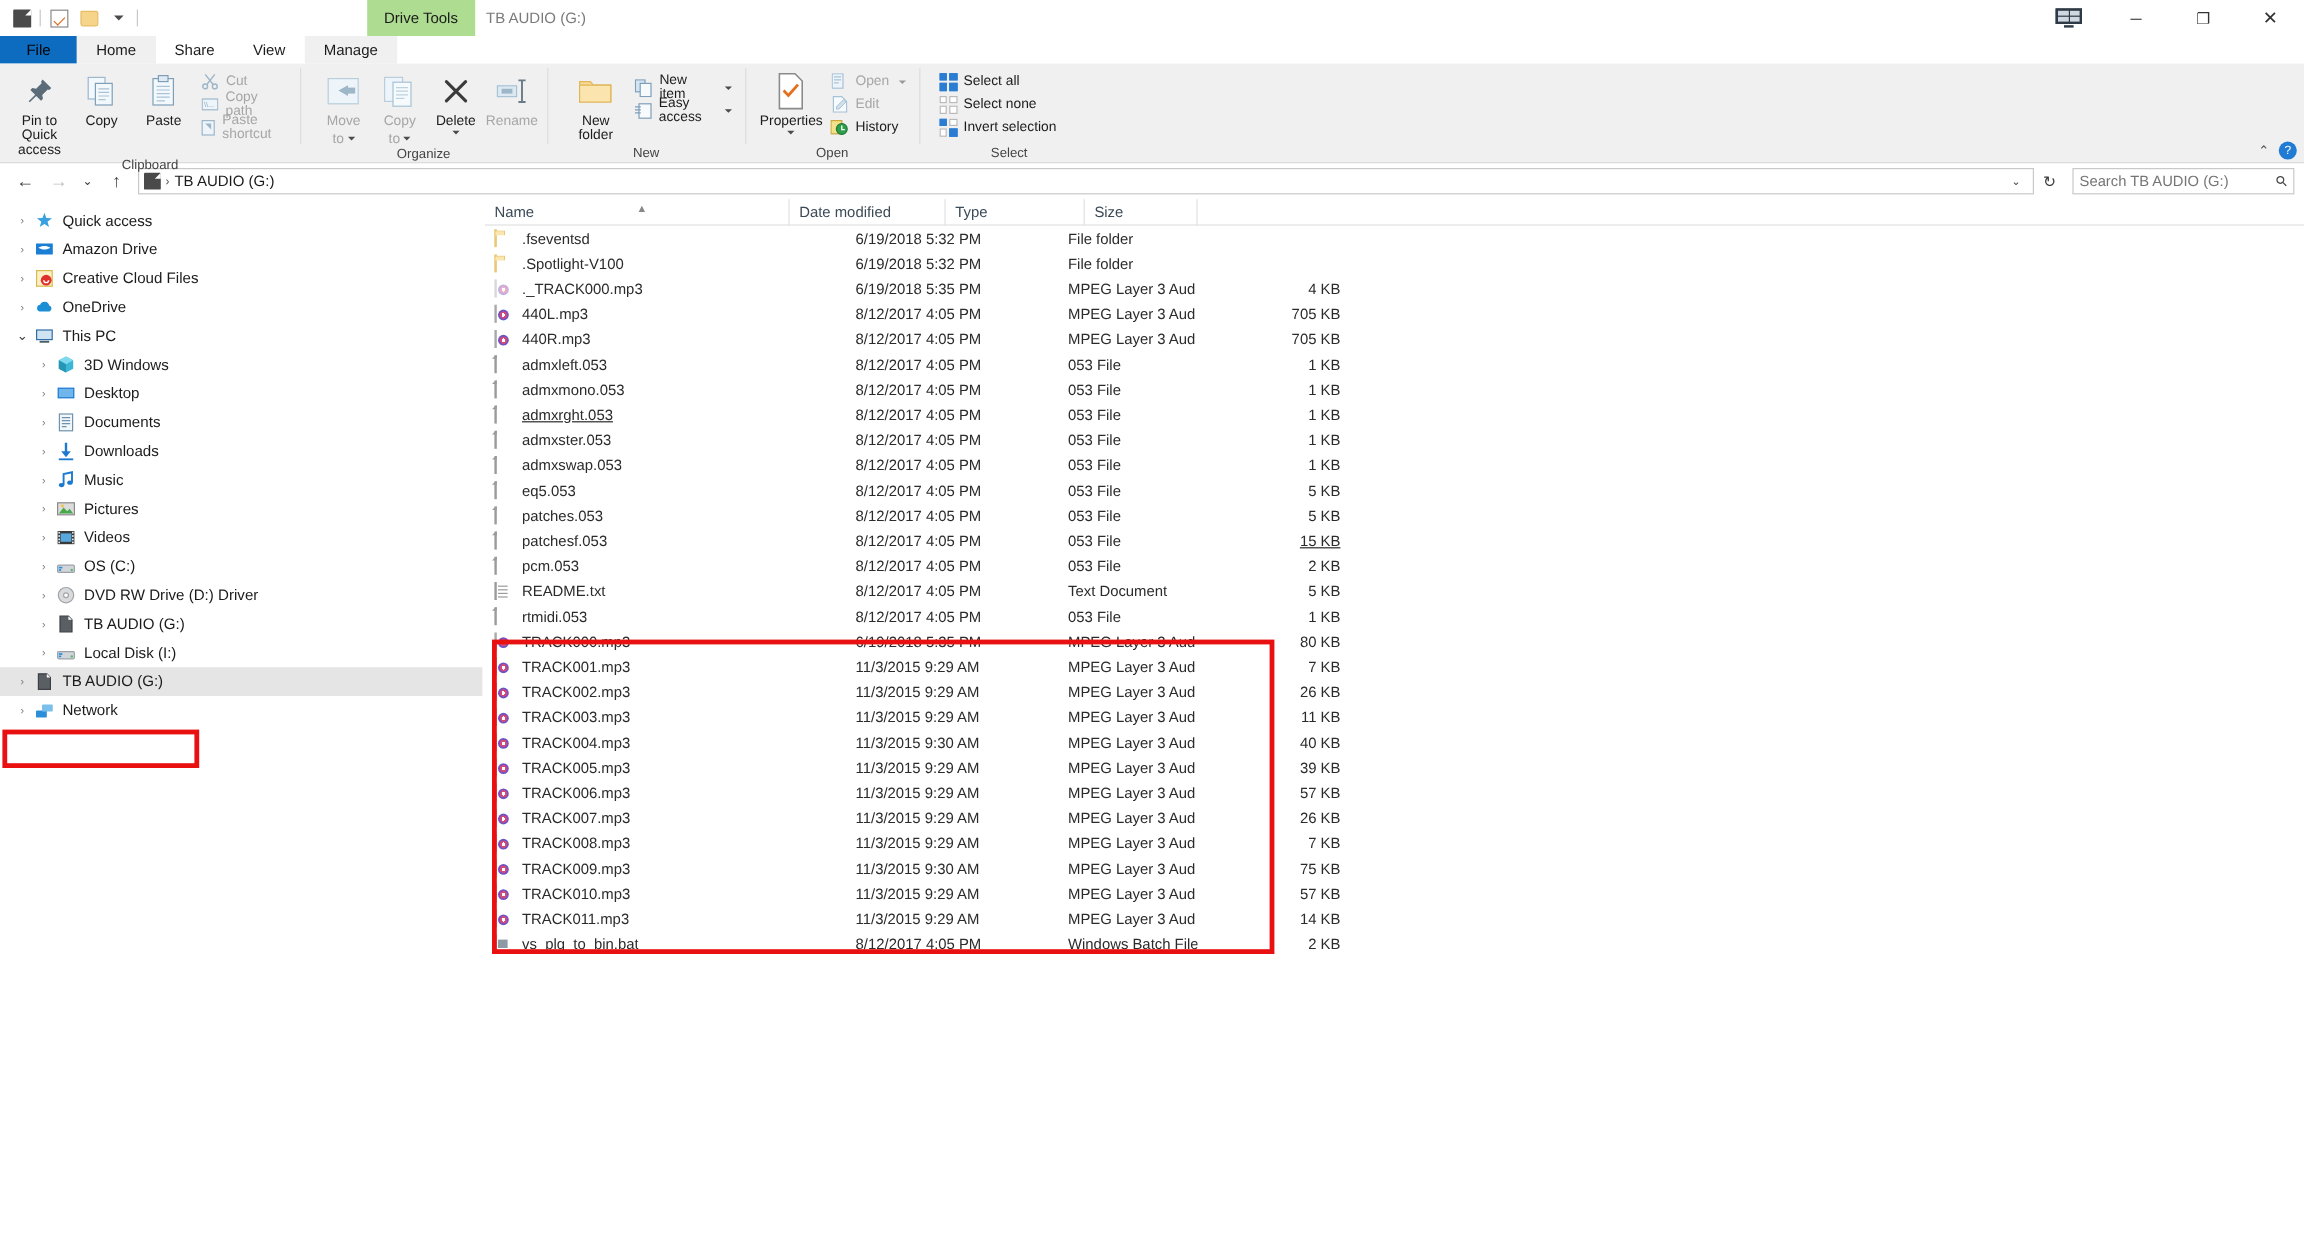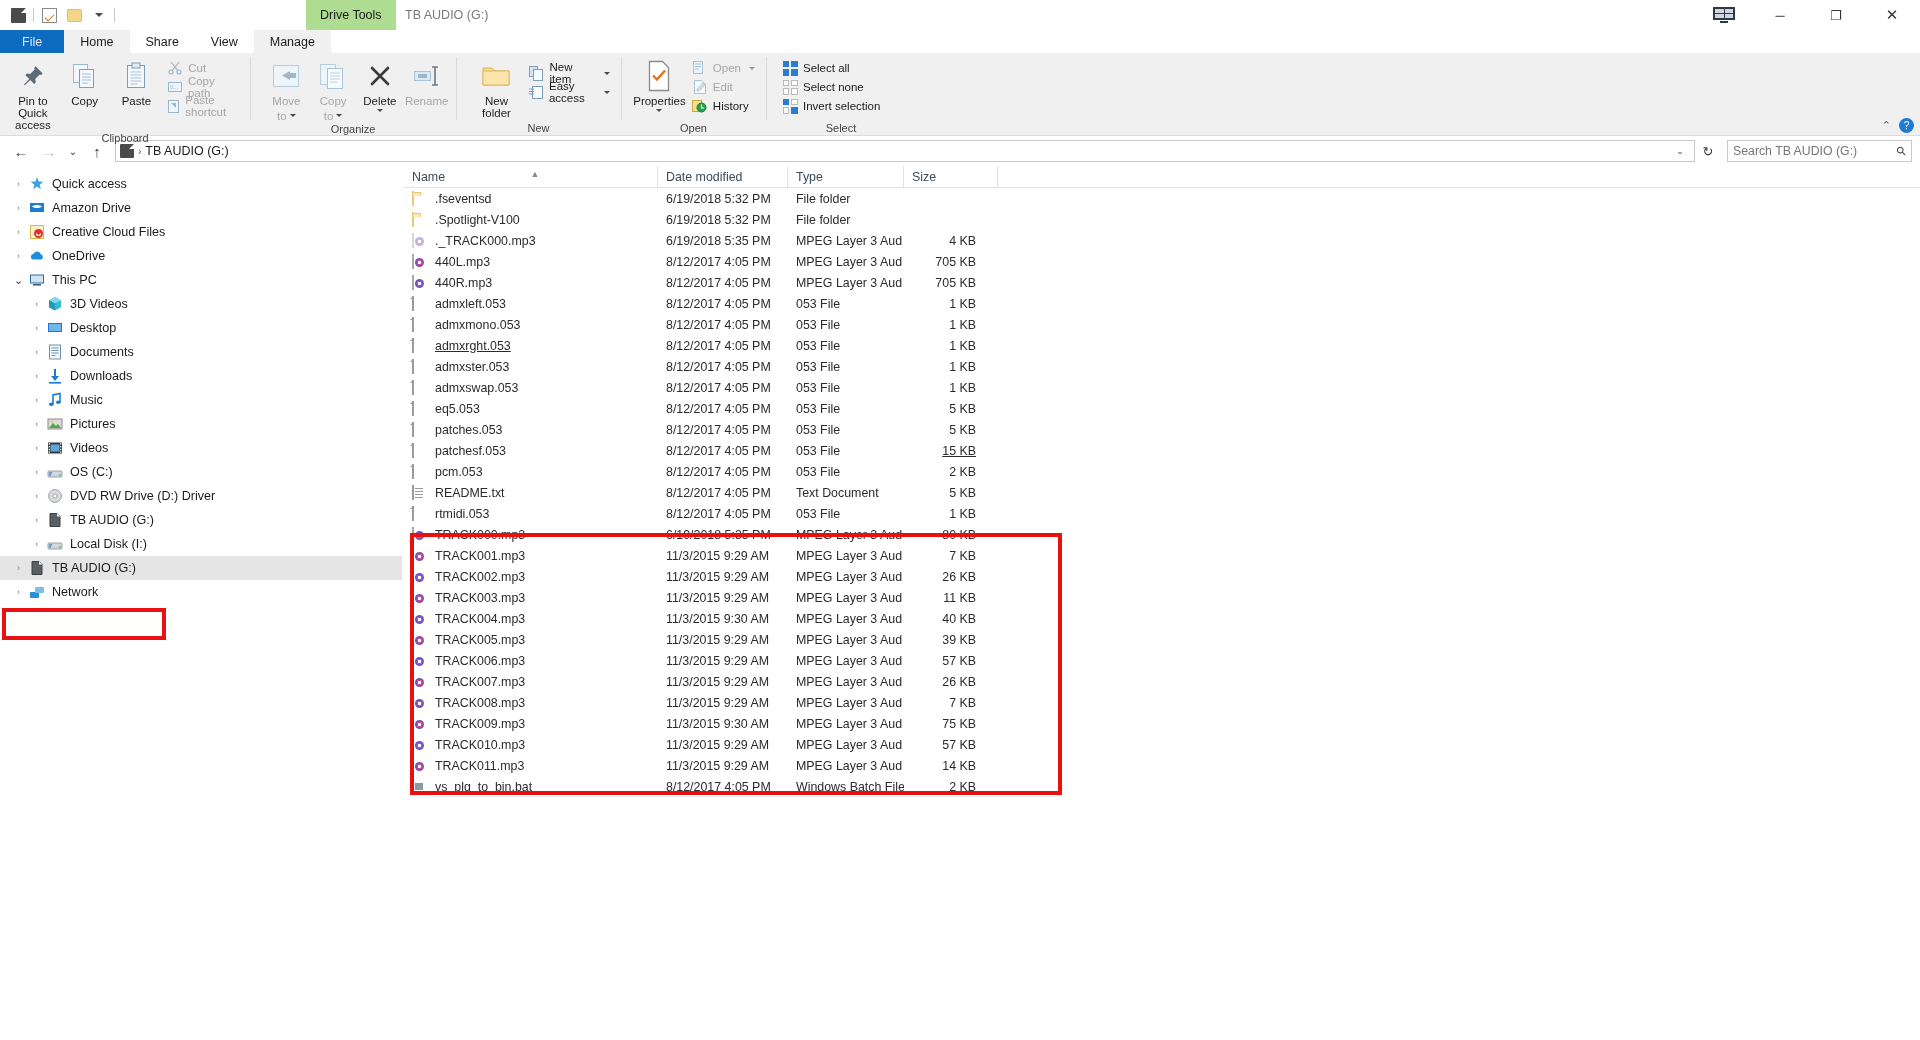--- a/index.html
+++ b/index.html
@@ -39,21 +39,21 @@
   .win-ctrls { position:absolute; right:0; top:0; height:30px; display:flex; align-items:center; }
   .wc-btn { width:56px; height:30px; display:flex; align-items:center; justify-content:center; }
   .monitor-ico{ width:22px;height:16px;position:relative;}
   .mon-scr{width:22px;height:13px;background:#2e3a45;border:1px solid #2e3a45;display:grid;grid-template-columns:1fr 1fr;grid-template-rows:1fr 1fr;gap:1px;padding:1px;}
   .mon-cell{background:#cfd8e0;}
   .mon-stand{width:8px;height:2px;background:#2e3a45;margin:1px auto 0;}
 
   
   .tabstrip { height:23px; background:#ffffff; display:flex; align-items:stretch; position:relative; flex:0 0 23px; }
   .tab { font-size:12.5px; color:#1b1b1b; padding:0 16px; display:flex; align-items:center; height:23px; }
-  .tab.file { background:#0d6cbf; color:#e5e5e5; padding:0 22px; }
+  .tab.file { background:#0d6cbf; color:#000000; padding:0 22px; }
   .tab.active-ctx { background:#f0f0f0; }
   .tab.home-sel { background:#f0f0f0; }
   .tabstrip-filler{flex:1;}
 
   
   .ribbon { height:83px; background:#f0f0f0; border-bottom:1px solid #dcdcdc; display:flex; flex:0 0 83px; position:relative;}
   .rgroup { display:flex; flex-direction:column; position:relative; height:83px; }
   .rgroup + .rgroup::before{ content:""; position:absolute; left:0; top:4px; bottom:16px; width:1px; background:#dcdcdc;}
   .rgroup-body{ flex:1; display:flex; align-items:flex-start; padding:3px 7px 0 8px; gap:2px;}
   .rgroup-label{ font-size:11px; color:#444; text-align:center; height:15px; line-height:15px;}
@@ -104,21 +104,21 @@
   .nav-item .nico{ width:20px; display:flex; align-items:center; justify-content:center; flex:0 0 20px; margin-right:5px;}
   .nav-item.sel{ background:#e5e5e5;}
 
   .contentpane{ flex:1; background:#fff; position:relative; display:flex; flex-direction:column; min-width:0;}
   .colhdr{ height:22px; display:flex; align-items:center; border-bottom:1px solid #e2e2e2; position:relative;}
   .colhdr .ch{ font-size:12.4px; color:#3b4a57; padding-left:8px; position:relative; height:22px; line-height:22px; border-right:1px solid #e2e2e2;}
   .colhdr .ch.size{ text-align:left;}
   .sortmark{ position:absolute; top:-3px; left:50%; font-size:9px; color:#888;}
 
   .rows{ position:relative; }
-  .row{ height:21px; display:flex; align-items:center; font-size:12.4px; color:#2b2b2b;}
+  .row{ height:21px; display:flex; align-items:center; font-size:12.4px; color:#2b2b2b;gap:47px;}
   .cell-name{ display:flex; align-items:center; gap:7px; padding-left:8px; overflow:hidden;}
   .cell-name .txt{ white-space:nowrap; overflow:hidden; text-overflow:ellipsis;}
   .cell{ padding-left:8px; white-space:nowrap; overflow:hidden; color:#2b2b2b;}
   .cell.size{ text-align:right; padding-right:22px; padding-left:0;}
 
   .ficon{ width:16px;height:16px; flex:0 0 16px; position:relative;}
   .ic-folder{ width:15px;height:12px;background:#fbe6b0;border:1px solid #e8c878;border-radius:1px 2px 2px 2px; margin-top:2px;}
   .ic-folder:before{content:"";position:absolute;top:1px;left:0;width:7px;height:3px;background:#fbe6b0;border:1px solid #e8c878;border-bottom:none;border-radius:1px 1px 0 0;}
   .ic-doc{ width:12px;height:15px;background:#fff;border:1px solid #9b9b9b; margin:0 auto; position:relative;}
   .ic-doc:after{content:"";position:absolute;right:-1px;top:-1px;border-width:0 0 4px 4px;border-style:solid;border-color:transparent transparent #9b9b9b transparent;}
@@ -555,21 +555,21 @@
         </div>
         <div class="nav-item" style="padding-left: 28px;">
           <span class="chev">›</span>
           <span class="nico">
             <svg width="16" height="16" viewBox="0 0 16 16">
               <path d="M8 1l6 3.2v7L8 14.5 2 11.2v-7z" fill="#3bb6d6"></path>
               <path d="M8 1l6 3.2L8 7.6 2 4.2z" fill="#7fd9ee"></path>
               <path d="M8 7.6v6.9L2 11.2v-7z" fill="#2795b4"></path>
             </svg>
           </span>
-          <span>3D Videos</span>
+          <span>3D Windows</span>
         </div>
         <div class="nav-item" style="padding-left: 28px;">
           <span class="chev">›</span>
           <span class="nico">
             <svg width="16" height="16" viewBox="0 0 16 16">
               <rect x="1" y="3" width="14" height="9" fill="#1e7ad0"></rect>
               <rect x="2" y="4" width="12" height="7" fill="#6fb6ec"></rect>
             </svg>
           </span>
           <span>Desktop</span>

